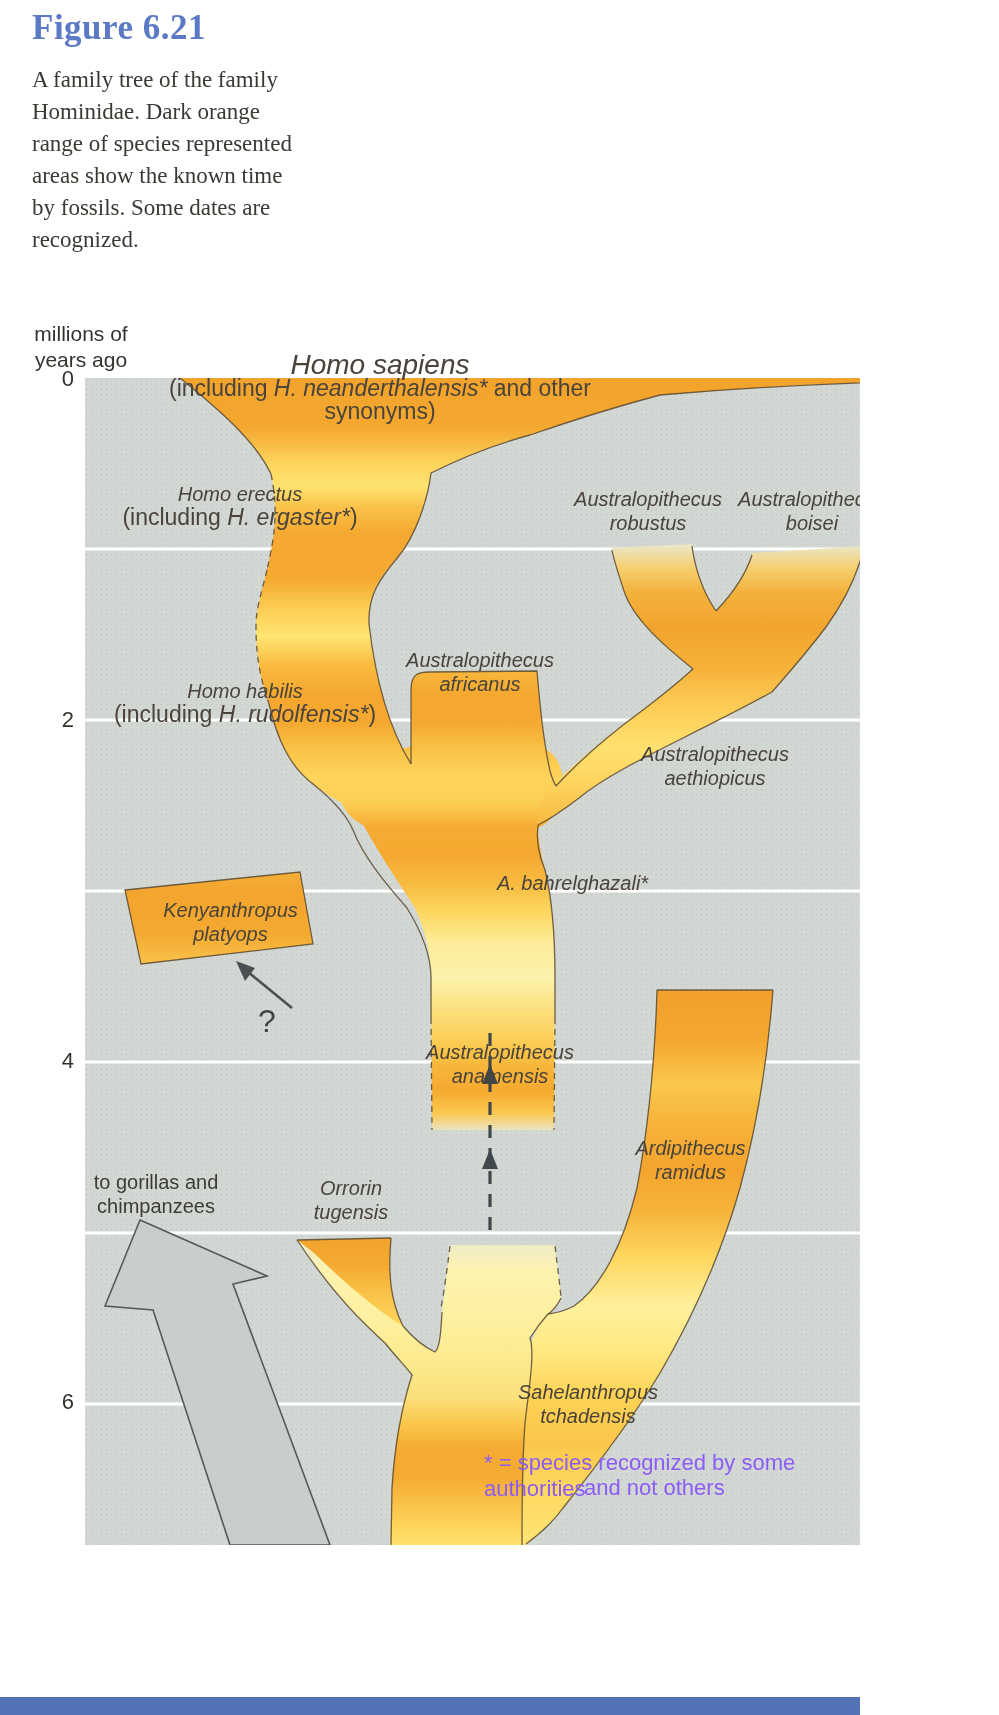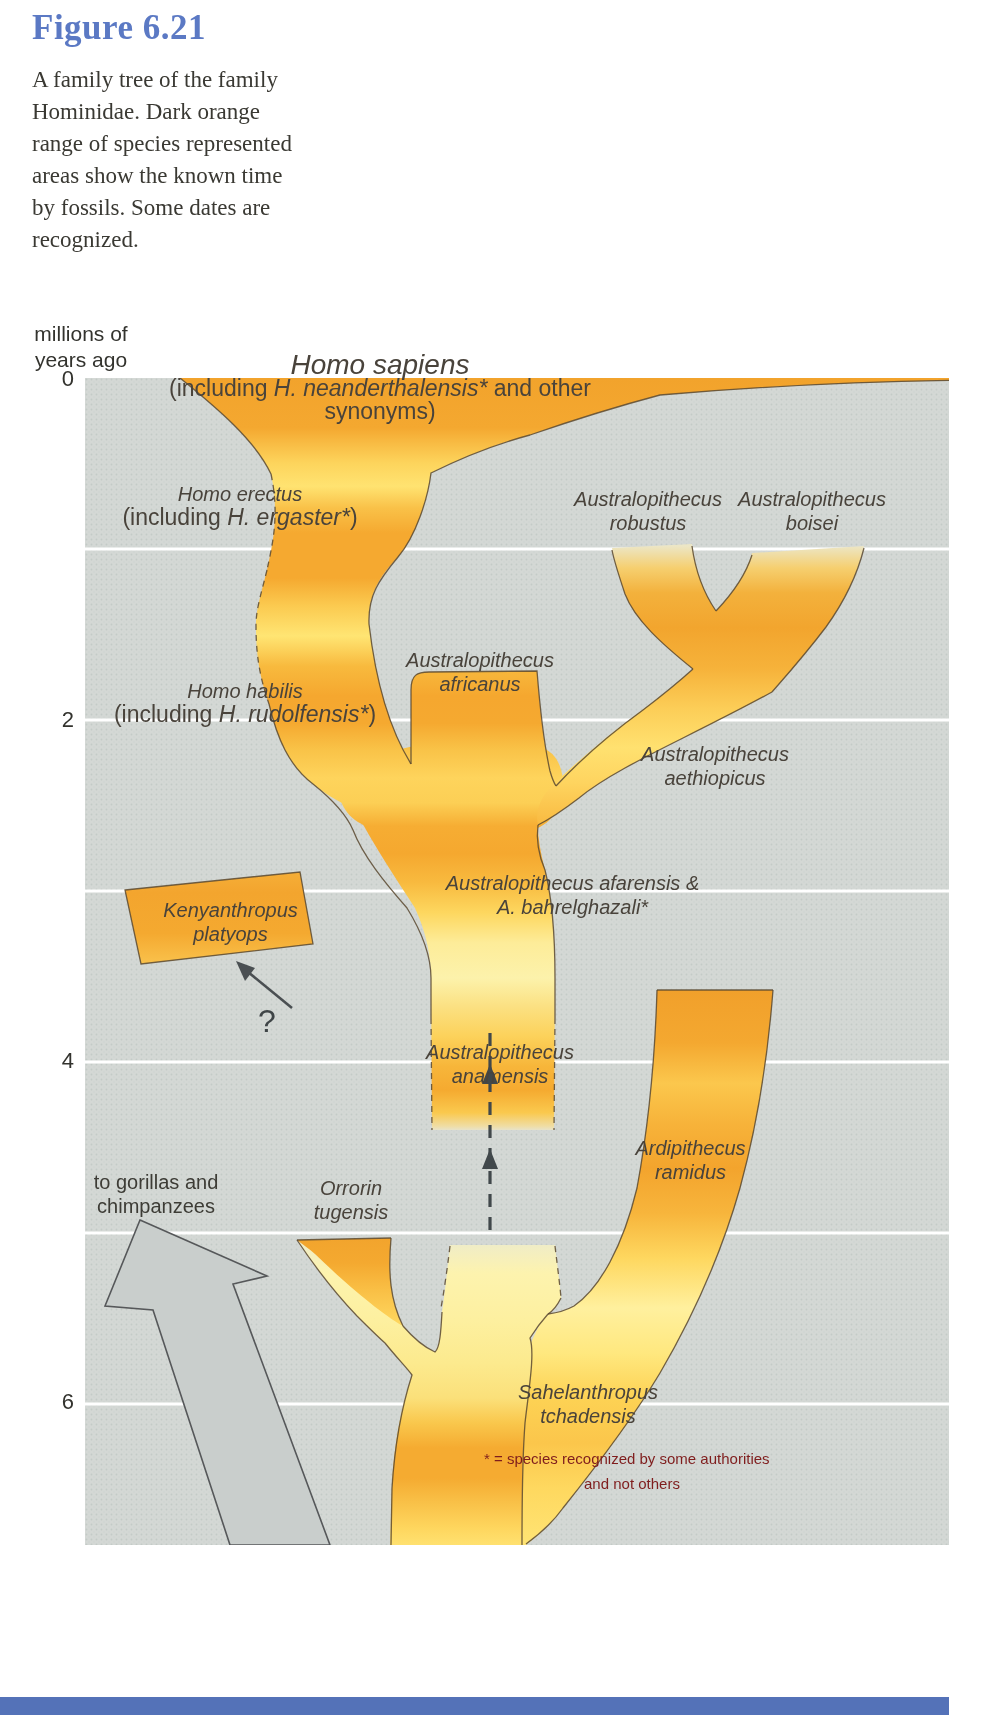--- a/index.html
+++ b/index.html
@@ -1,35 +1,35 @@
 <!DOCTYPE html>
 <html><head>
 <meta charset="utf-8">
 <style>
   html,body{margin:0;padding:0;background:#ffffff;}
-  #page{position:relative;width:949px;height:1715px;background:#ffffff;overflow:hidden;
+  #page{position:relative;width:860px;height:1715px;background:#ffffff;overflow:hidden;
         font-family:"Liberation Sans",sans-serif;}
   
   #fig-title{position:absolute;left:32px;top:8px;font-family:"Liberation Serif",serif;
              font-size:35px;font-weight:bold;color:#5b79c4;letter-spacing:.5px;}
   #fig-caption{position:absolute;left:32px;top:64px;font-family:"Liberation Serif",serif;
                font-size:23px;line-height:32px;color:#3a3933;}
   
   #axis-unit{position:absolute;left:22px;top:288px;width:118px;text-align:center;
              font-size:21px;line-height:26px;color:#33332e;margin-top:33px;}
   .tick{position:absolute;left:30px;width:44px;text-align:right;font-size:22px;color:#33332e;}
   
   #chart{position:absolute;left:85px;top:378px;width:900px;height:1167px;}
   
   .sp{position:absolute;text-align:center;color:#49433b;font-size:20px;line-height:24px;}
   .sp .it{font-style:italic;}
   .sp .note{font-size:23px;line-height:23px;}
   .plain{position:absolute;color:#3d3c36;font-size:20px;line-height:24px;text-align:center;}
   #qmark{position:absolute;left:258px;top:1003px;font-size:32px;color:#3f4547;}
-  .footnote{position:absolute;color:#7f1d1d;font-size:15px;text-align:right;}
+  .footnote{position:absolute;color:#8b5cf6;font-size:22px;}
   #bottom-bar{position:absolute;left:0;top:1697px;width:999px;height:18px;background:#5472b8;}
   .edge{stroke:#5a4930;stroke-width:1.3;fill:none;opacity:.85;}
   .edge-d{stroke-dasharray:6 5;}
 </style>
 </head>
 <body>
 
 <div id="page">
 
   <div id="fig-title">Figure 6.21</div>
@@ -238,21 +238,20 @@
     <div class="it">Homo habilis</div>
     <div class="note"><span>(including </span><span class="it">H. rudolfensis*</span><span>)</span></div>
   </div>
 
   <div class="sp" style="left:615px;top:742px;width:200px">
     <div class="it">Australopithecus</div>
     <div class="it">aethiopicus</div>
   </div>
 
   <div class="sp" style="left:395px;top:871px;width:355px">
-    <div class="it">Australopithecus afarensis &amp;</div>
     <div class="it">A. bahrelghazali*</div>
   </div>
 
   <div class="sp" style="left:138px;top:898px;width:185px">
     <div class="it">Kenyanthropus</div>
     <div class="it">platyops</div>
   </div>
 
   <div id="qmark">?</div>
 

